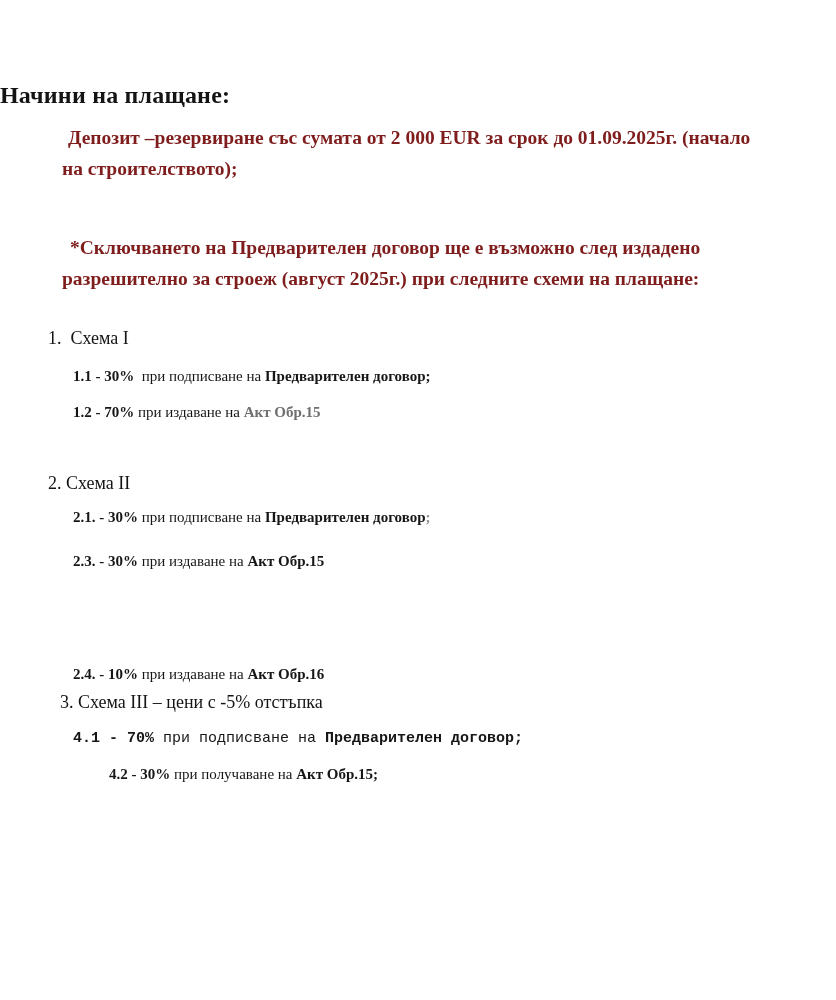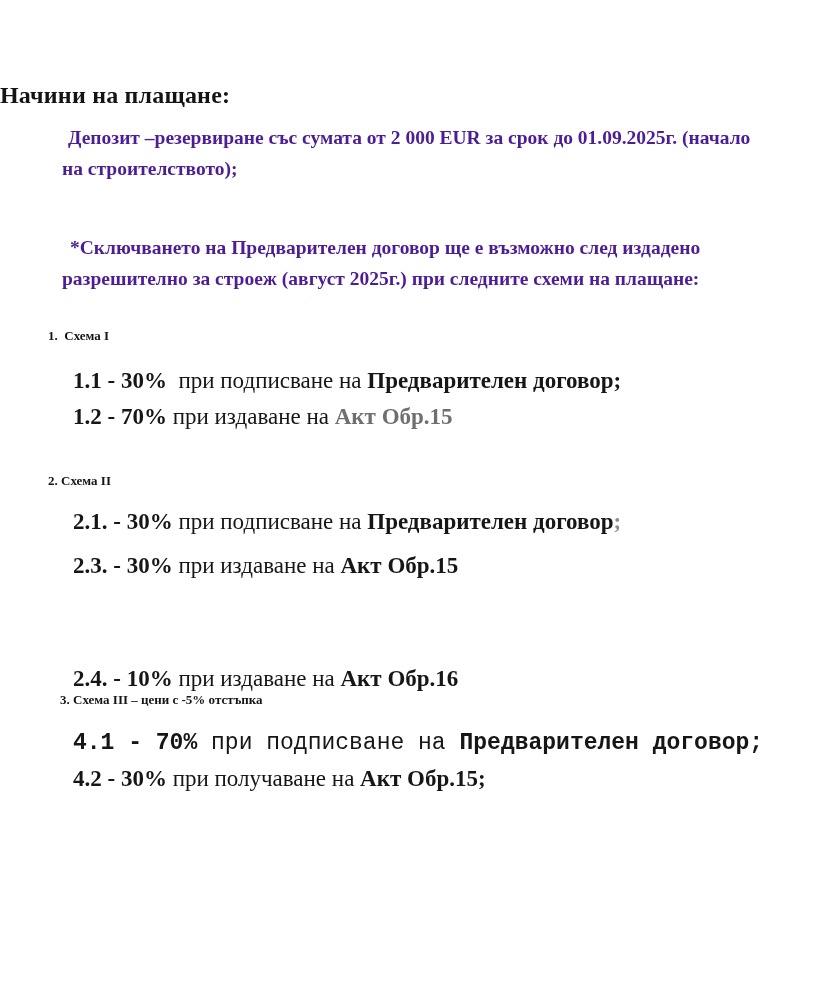--- a/index.html
+++ b/index.html
@@ -36,67 +36,67 @@
     color: #141414;
     margin-top: 44px;
   }
 
   
   .para {
     position: absolute;
     font-size: 19.5px;
     font-weight: bold;
     line-height: 31px;
-    color: #4c1d95;
+    color: #7f1d1d;
   }
   .para-deposit {
     top: 122px;
     left: 62px;
     width: 706px;
     text-indent: 6px;
   }
   .para-precontract {
     top: 232px;
     left: 62px;
     width: 706px;
     text-indent: 8px;
   }
 
   
   .scheme-head {
     position: absolute;
-    font-size: 13px;
-    font-weight: bold;
+    font-size: 18px;
+    font-weight: normal;
     color: #141414;
     white-space: pre;
   }
   .scheme-head-1 { top: 328px; left: 48px; }
   .scheme-head-2 { top: 473px; left: 48px; }
   .scheme-head-3 { top: 692px; left: 60px; }
 
   
   .scheme-line {
     position: absolute;
     left: 73px;
-    font-size: 23px;
+    font-size: 15px;
     color: #161616;
     white-space: pre;
   }
   .scheme-line b { font-weight: bold; }
   .scheme-line .reg { font-weight: normal; }
 
   
   .ln-1-1 { top: 368px; }
   .ln-1-2 { top: 404px; }
   .ln-2-1 { top: 509px; }
   .ln-2-2 { top: 547px; }
   .ln-2-3 { top: 553px; }
   .ln-2-4 { top: 619px; margin-top: 47px; }
   .ln-3-1 { top: 730px; font-family: Liberation Mono, monospace; }
-  .ln-3-2 { top: 766px; }
+  .ln-3-2 { top: 766px; margin-left: 36px; }
 
   
   .faded   { color: #8e8e8e; }
   .faded-2 { color: #6f6f6f; }
   .faded-3 { color: #a9a9a9; }
 </style>
 </head>
 <body>
 
 <div class="page">

